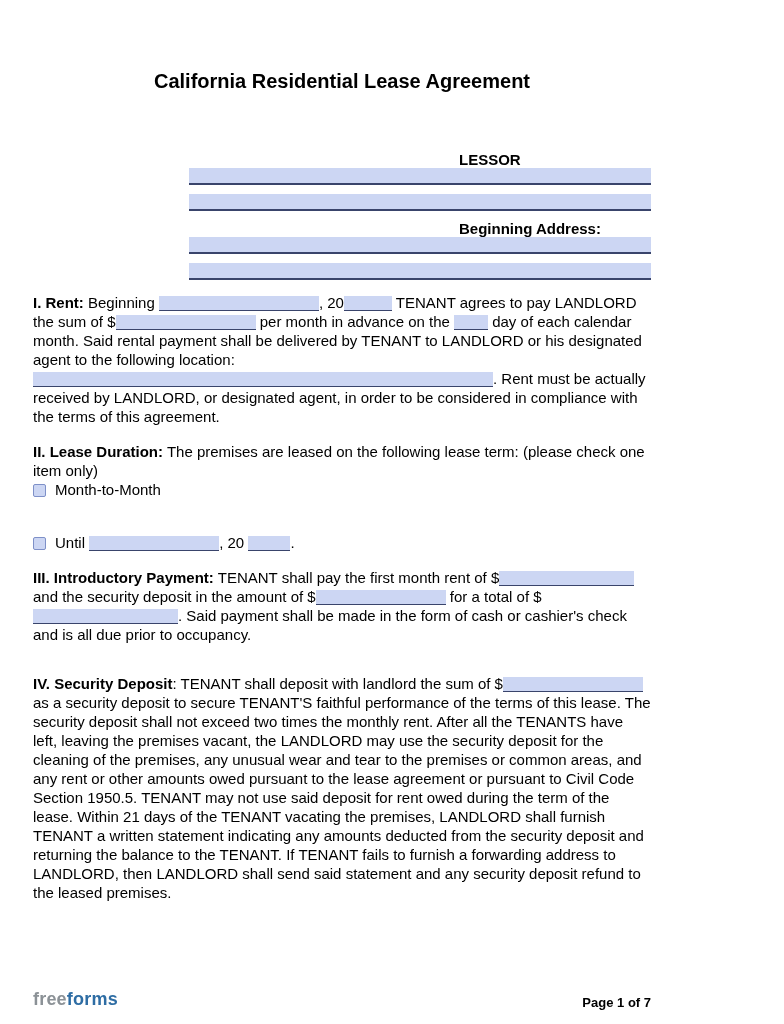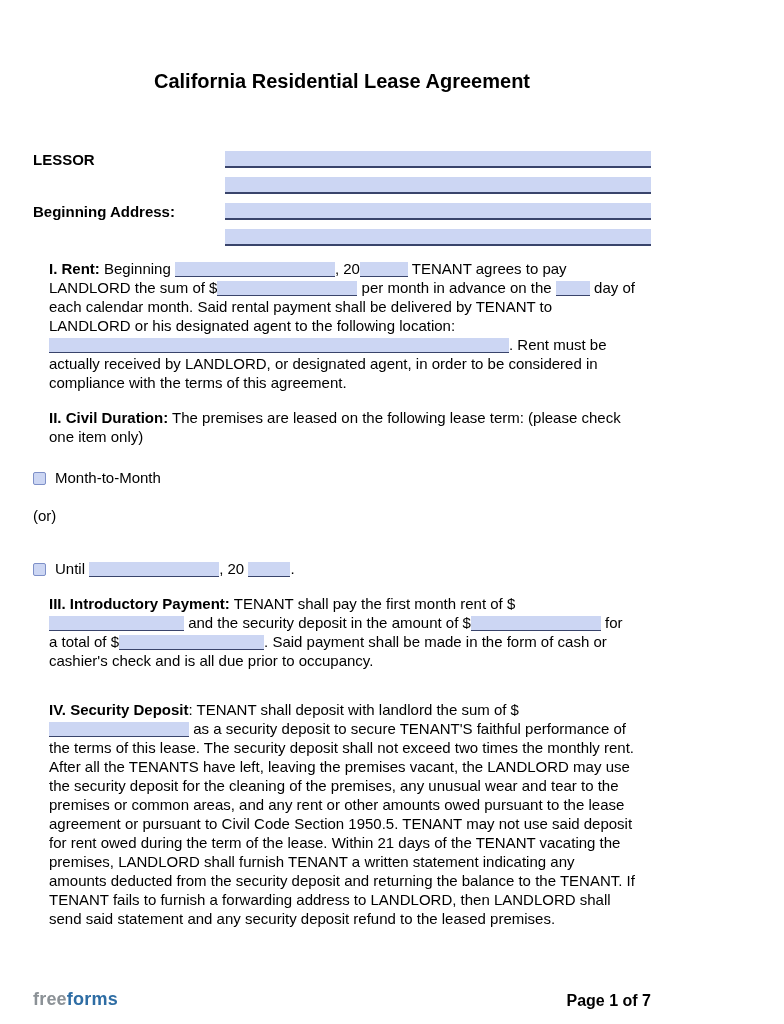--- a/index.html
+++ b/index.html
@@ -5,42 +5,42 @@
   * { box-sizing: border-box; }
   html, body { margin: 0; padding: 0; }
   body {
     width: 784px; height: 1024px; background: #ffffff;
     font-family: "Liberation Sans", sans-serif;
     font-size: 15px; color: #000;
   }
   .page { position: relative; width: 684px; height: 1024px; overflow: hidden; background:#fff; }
   .title { margin: 70px 33px 0; text-align: center; font-size: 20px; font-weight: bold; line-height: 23px; }
   .parties { margin: 58px 33px 0; overflow: hidden; }
-  .frow { display: flex; align-items: flex-end; margin-bottom: 9px; }
+  .frow { display: flex; align-items: flex-end; margin-bottom: 9px; flex-direction: column; }
   .plabel { width: 192px; font-weight: bold; line-height: 17px; flex: none; }
   .bfield { width: 462px; height: 17px; background: #ccd6f3; border-bottom: 2px solid #39446b; flex: none; }
   .content { margin: 0 33px; }
-  .para { margin: 16px; line-height: 19px; }
+  .para { margin: 0; line-height: 19px; }
   .mt4  { margin-top: 4px; }
   .mt16 { margin-top: 16px; }
   .mt18 { margin-top: 34px; }
   .mt19 { margin-top: 19px; }
-  .mt22 { margin-top: 22px; }
+  .mt22 { }
   .mt30 { margin-top: 30px; }
   .ifield { display: inline-block; height: 15px; background: #ccd6f3; border-bottom: 1px solid #39446b; vertical-align: -3px; }
   .w34 { width: 34px; } .w42 { width: 42px; } .w48 { width: 48px; }
   .w130 { width: 130px; } .w135 { width: 135px; } .w140 { width: 140px; }
   .w145 { width: 145px; } .w160 { width: 160px; } .w460 { width: 460px; }
   .checkline { line-height: 19px; }
   .checkbox { display: inline-block; width: 13px; height: 13px; background: #ccd6f3; border: 1px solid #7e90c8; border-radius: 2px; margin-right: 9px; vertical-align: -2px; }
   .footer { position: absolute; left: 0; right: 0; bottom: 14px; padding: 0 33px; display: flex; justify-content: space-between; align-items: flex-end; }
   .brand { font-size: 18px; font-weight: bold; letter-spacing: 0.2px; }
   .brand .free { color: #8b9196; }
   .brand .forms { color: #2e6da4; }
-  .pagenum { font-size: 16px; font-weight: bold; }
+  .pagenum { font-size: 13px; font-weight: bold; }
   b { font-weight: bold; }
 </style>
 </head>
 <body>
 
 <div class="page">
 
   <h1 class="title">California Residential Lease Agreement</h1>
 
   <div class="parties">
@@ -59,25 +59,24 @@
     <div class="frow">
         <span class="plabel"></span>
         <span class="bfield"></span>
       </div>
   </div>
 
   <div class="content">
 
     <p class="para mt4"><b>I. Rent:</b><span> Beginning </span><span class="ifield w160"></span><span>, 20</span><span class="ifield w48"></span><span> TENANT agrees to pay LANDLORD the sum of $</span><span class="ifield w140"></span><span> per month in advance on the </span><span class="ifield w34"></span><span> day of each calendar month. Said rental payment shall be delivered by TENANT to LANDLORD or his designated agent to the following location: </span><span class="ifield w460"></span><span>. Rent must be actually received by LANDLORD, or designated agent, in order to be considered in compliance with the terms of this agreement.</span></p>
 
-    <p class="para mt16"><b>II. Civil Duration:</b><span> The premises are leased on the following lease term: (please check one item only)</span></p>
+    <p class="para mt16"><b>II. Lease Duration:</b><span> The premises are leased on the following lease term: (please check one item only)</span></p>
 
     <div class="checkline mt22"><span class="checkbox"></span><span>Month-to-Month</span></div>
 
-    <div class="checkline mt19">(or)</div>
 
     <div class="checkline mt18"><span class="checkbox"></span><span>Until </span><span class="ifield w130"></span><span>, 20 </span><span class="ifield w42"></span><span>.</span></div>
 
     <p class="para mt16"><b>III. Introductory Payment:</b><span> TENANT shall pay the first month rent of $</span><span class="ifield w135"></span><span> and the security deposit in the amount of $</span><span class="ifield w130"></span><span> for a total of $</span><span class="ifield w145"></span><span>. Said payment shall be made in the form of cash or cashier's check and is all due prior to occupancy.</span></p>
 
     <p class="para mt30"><b>IV. Security Deposit</b><span>: TENANT shall deposit with landlord the sum of $</span><span class="ifield w140"></span><span> as a security deposit to secure TENANT'S faithful performance of the terms of this lease. The security deposit shall not exceed two times the monthly rent. After all the TENANTS have left, leaving the premises vacant, the LANDLORD may use the security deposit for the cleaning of the premises, any unusual wear and tear to the premises or common areas, and any rent or other amounts owed pursuant to the lease agreement or pursuant to Civil Code Section 1950.5. TENANT may not use said deposit for rent owed during the term of the lease. Within 21 days of the TENANT vacating the premises, LANDLORD shall furnish TENANT a written statement indicating any amounts deducted from the security deposit and returning the balance to the TENANT. If TENANT fails to furnish a forwarding address to LANDLORD, then LANDLORD shall send said statement and any security deposit refund to the leased premises.</span></p>
 
   </div>
 
   <div class="footer">

